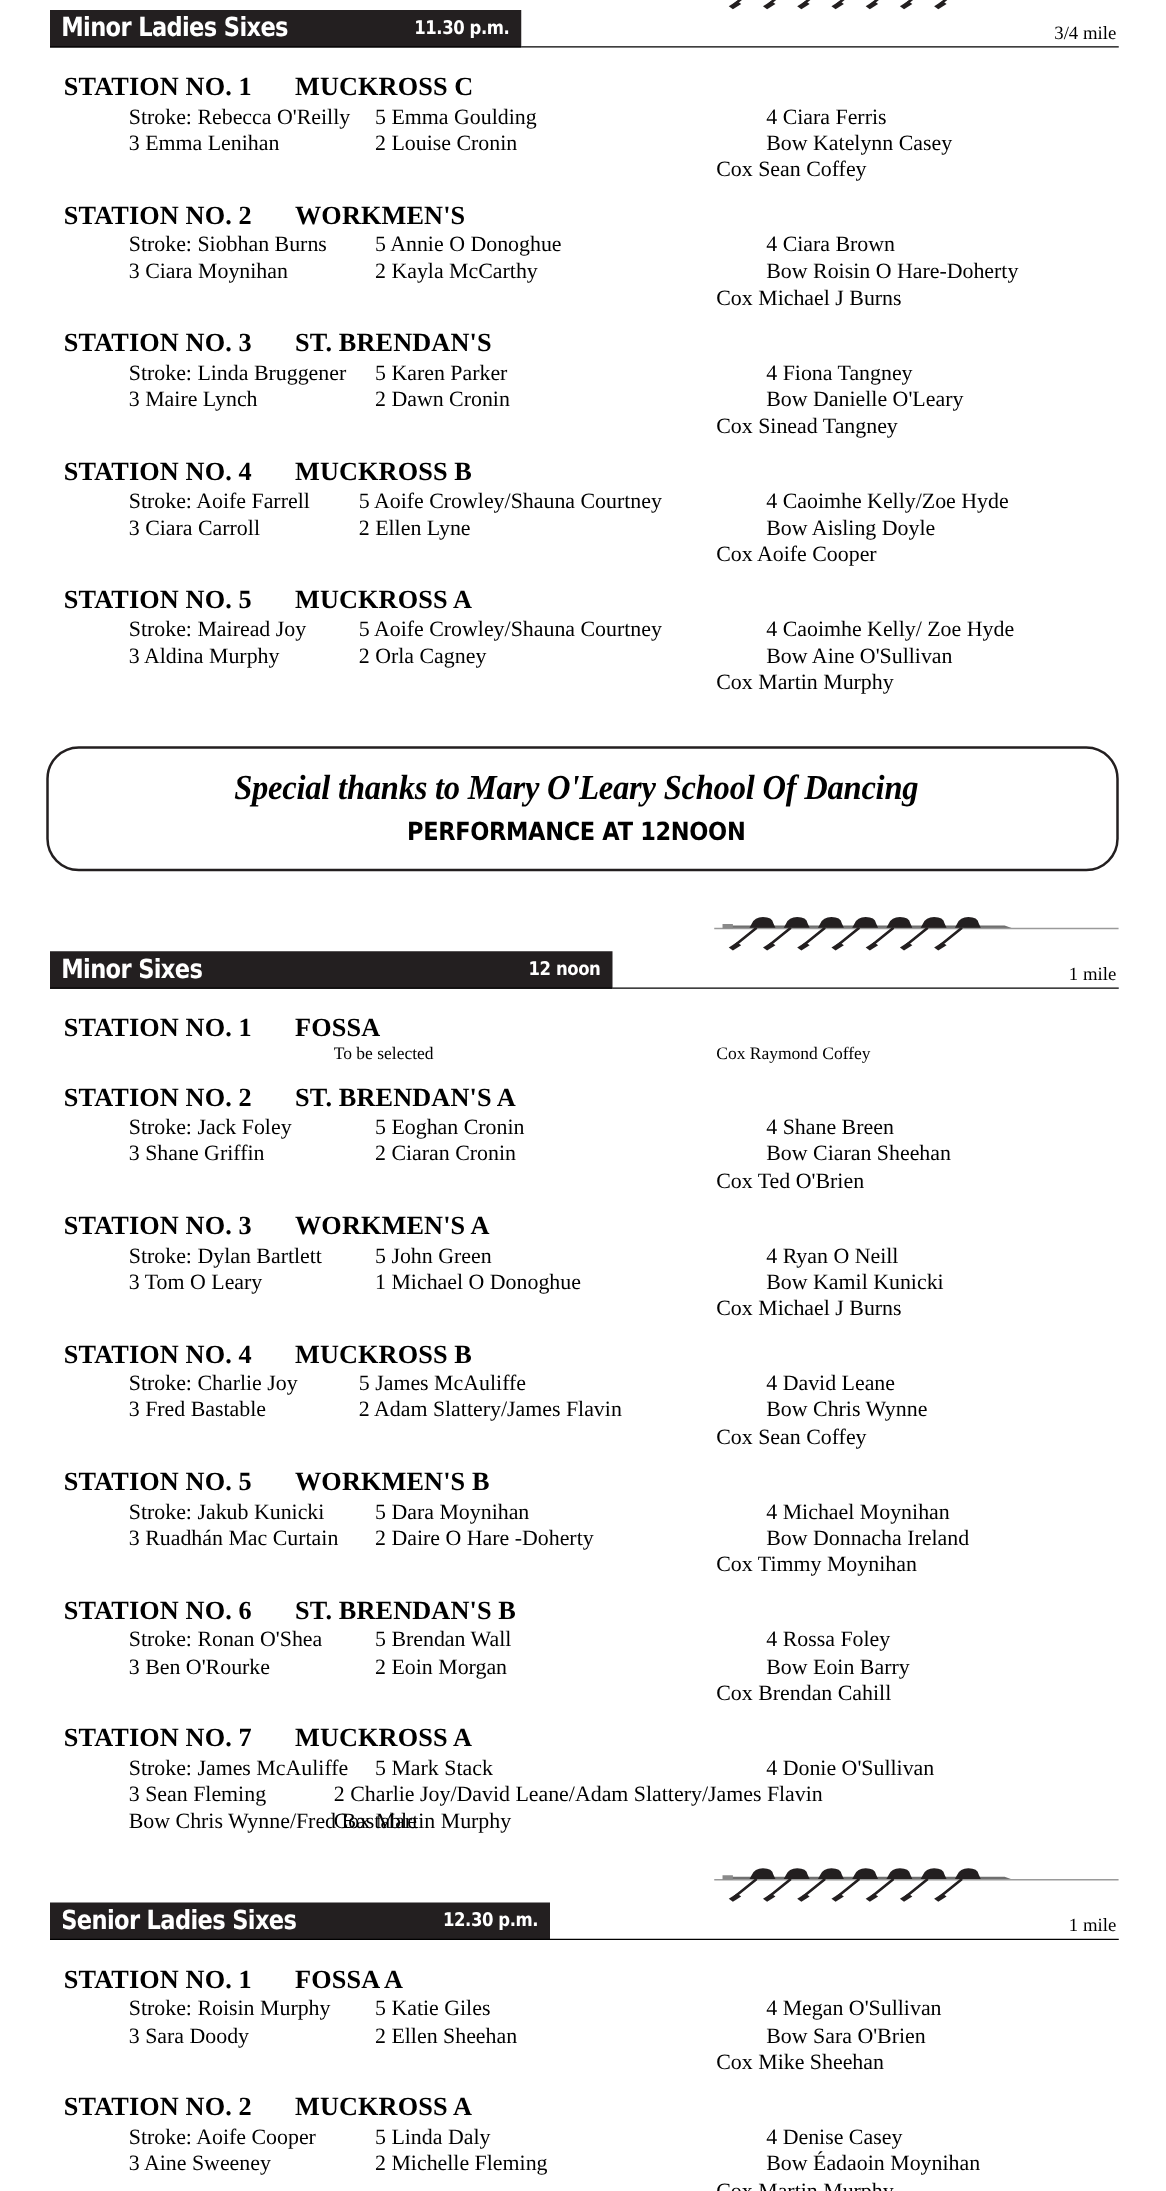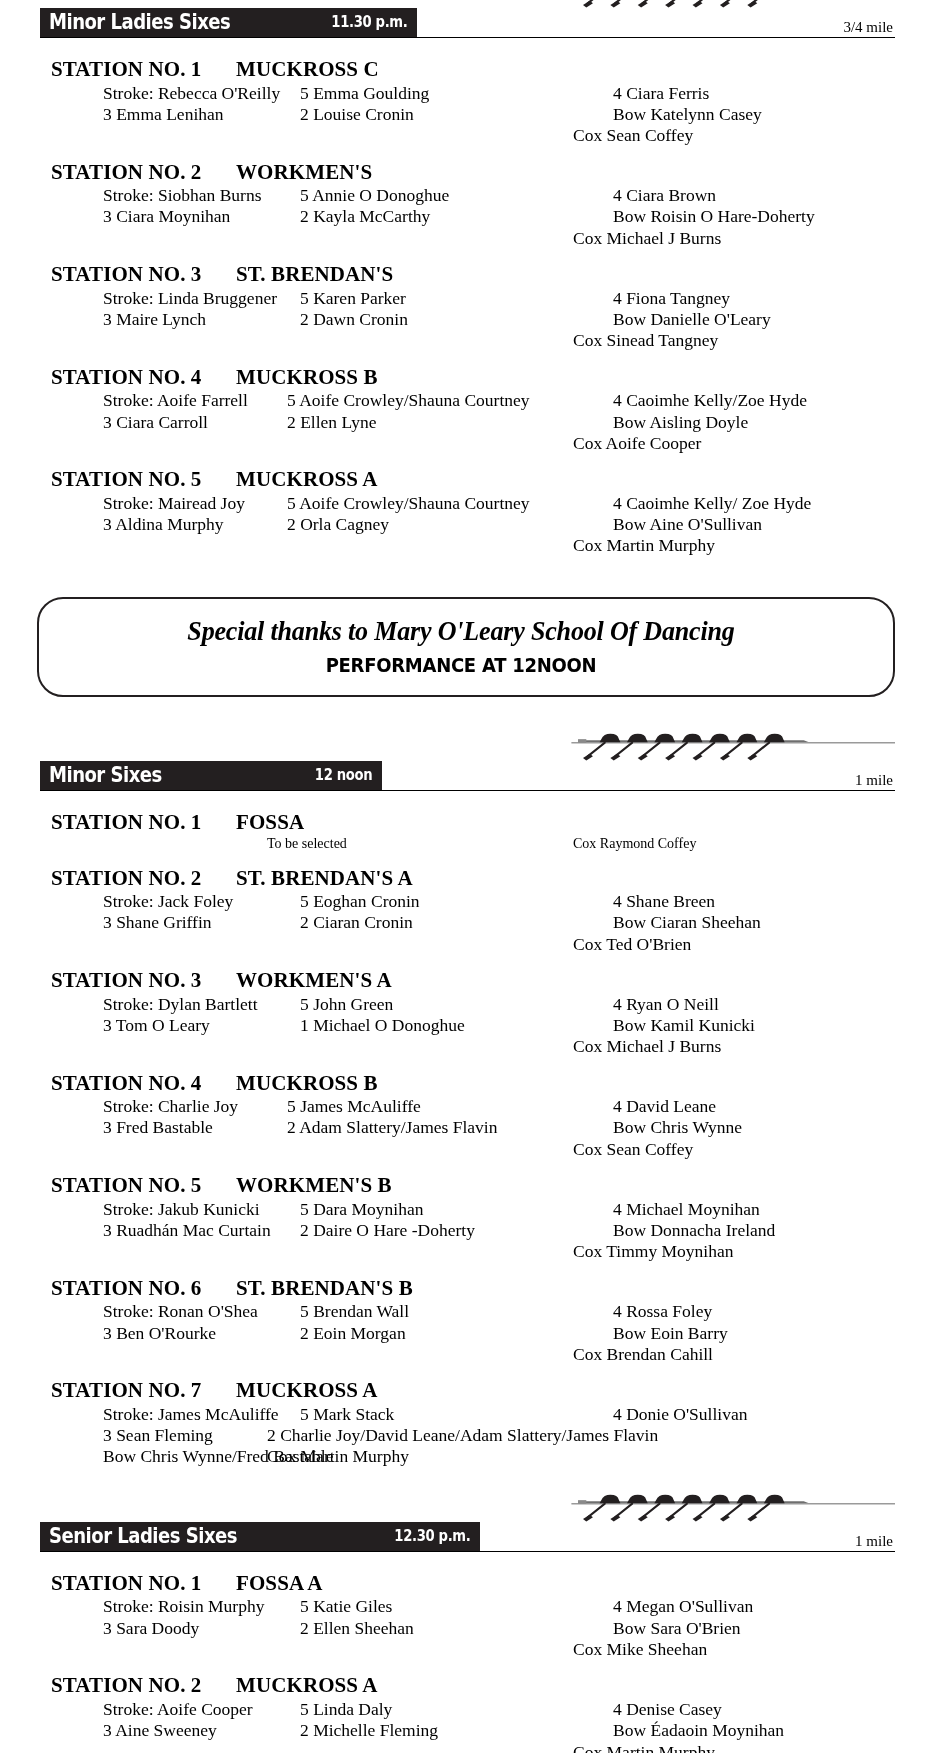--- a/index.html
+++ b/index.html
@@ -355,21 +355,21 @@
               <path d="M234 44 l-8 7 l4 4 l8 -7 z" fill="#231f20"></path>
               <path d="M281 20 q3 -9 11 -9 q9 0 10 8 l2 6 l-25 0 z" fill="#231f20"></path>
               <path d="M285 26 L265 48" stroke="#231f20" stroke-width="3" stroke-linecap="round" fill="none"></path>
               <path d="M267 44 l-8 7 l4 4 l8 -7 z" fill="#231f20"></path>
               <path d="M314 20 q3 -9 11 -9 q9 0 10 8 l2 6 l-25 0 z" fill="#231f20"></path>
               <path d="M318 26 L298 48" stroke="#231f20" stroke-width="3" stroke-linecap="round" fill="none"></path>
               <path d="M300 44 l-8 7 l4 4 l8 -7 z" fill="#231f20"></path>
   </svg>
           </div>
       <div class="bar-row">
-        <div class="bar-black" style="width:342px">
+        <div class="bar-black" style="width:450px">
           <span class="bar-title">Minor Sixes</span>
           <span class="bar-time">12 noon</span>
         </div>
         <div class="bar-right">
           <span class="bar-dist">1 mile</span>
         </div>
       </div>
     </div>
         <div class="stations">
           <div class="station">
@@ -525,21 +525,21 @@
               <path d="M234 44 l-8 7 l4 4 l8 -7 z" fill="#231f20"></path>
               <path d="M281 20 q3 -9 11 -9 q9 0 10 8 l2 6 l-25 0 z" fill="#231f20"></path>
               <path d="M285 26 L265 48" stroke="#231f20" stroke-width="3" stroke-linecap="round" fill="none"></path>
               <path d="M267 44 l-8 7 l4 4 l8 -7 z" fill="#231f20"></path>
               <path d="M314 20 q3 -9 11 -9 q9 0 10 8 l2 6 l-25 0 z" fill="#231f20"></path>
               <path d="M318 26 L298 48" stroke="#231f20" stroke-width="3" stroke-linecap="round" fill="none"></path>
               <path d="M300 44 l-8 7 l4 4 l8 -7 z" fill="#231f20"></path>
   </svg>
           </div>
       <div class="bar-row">
-        <div class="bar-black" style="width:440px">
+        <div class="bar-black" style="width:400px">
           <span class="bar-title">Senior Ladies Sixes</span>
           <span class="bar-time">12.30 p.m.</span>
         </div>
         <div class="bar-right">
           <span class="bar-dist">1 mile</span>
         </div>
       </div>
     </div>
         <div class="stations">
           <div class="station">

